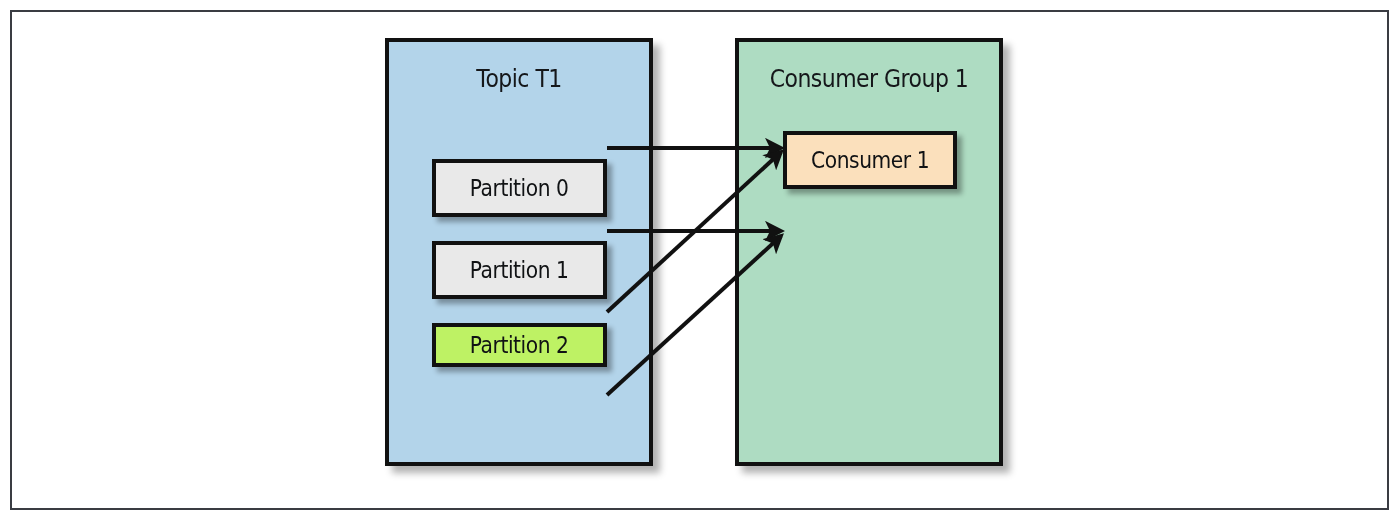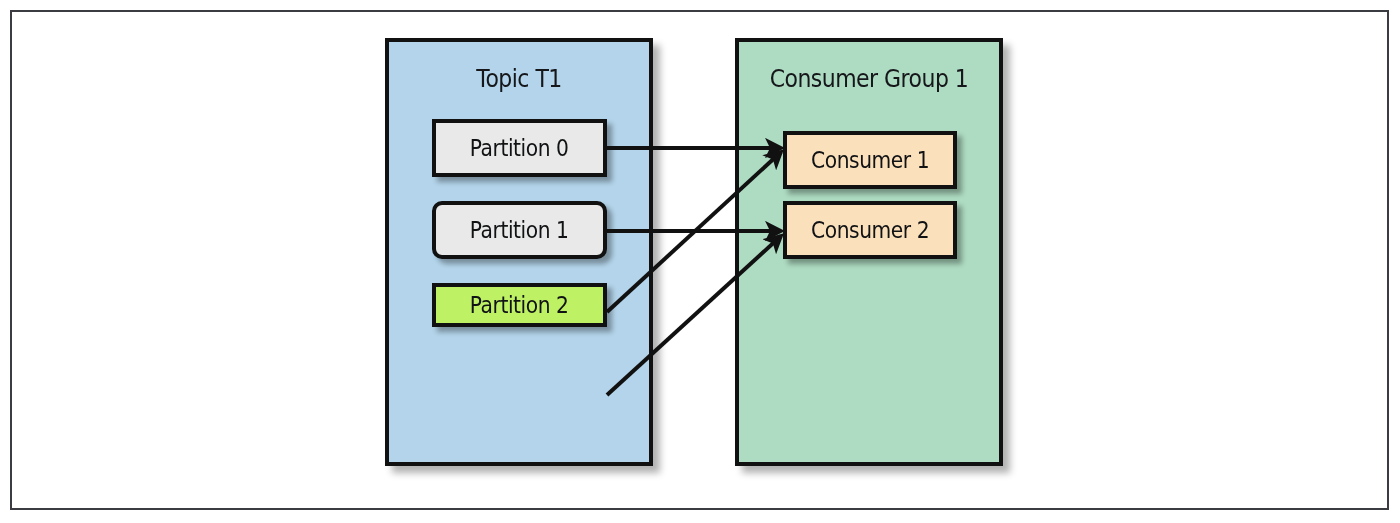--- a/index.html
+++ b/index.html
@@ -77,20 +77,21 @@
     letter-spacing: -0.5px;
     color: #101214;
     transform: scaleX(0.88);
     white-space: nowrap;
   }
   .partition {
     background: #e9e9e9;
     left: 432px;
     width: 175px;
     height: 58px;
+    margin-top: 40px;
   }
   .consumer {
     background: #fbe0bc;
     left: 783px;
     width: 174px;
     height: 58px;
   }
   #edges {
     position: absolute;
     left: 0;
@@ -111,32 +112,29 @@
     <div class="panel-title">Topic T1</div>
   </div>
 
   <div class="panel" id="group-panel" style="background: rgb(174, 220, 194); left: 735px; top: 38px; width: 268px; height: 428px; border-color: rgb(17, 17, 17);">
     <div class="panel-title">Consumer Group 1</div>
   </div>
 
   <div class="node partition" style="top: 119px; left: 432px; width: 175px; height: 58px; background: rgb(233, 233, 233);">
     <span class="node-label">Partition 0</span>
   </div>
-  <div class="node partition" style="top: 201px; left: 432px; width: 175px; height: 58px; background: rgb(233, 233, 233); border-radius: 10px;">
+  <div class="node partition" style="top: 201px; left: 432px; width: 175px; height: 58px; background: rgb(233, 233, 233);">
     <span class="node-label">Partition 1</span>
   </div>
   <div class="node partition" style="top: 283px; left: 432px; width: 175px; height: 44px; background: #bef264;">
     <span class="node-label">Partition 2</span>
   </div>
 
   <div class="node consumer" style="top: 119px; left: 783px; width: 174px; height: 58px; background: rgb(251, 224, 188); margin-top: 12px;">
     <span class="node-label">Consumer 1</span>
-  </div>
-  <div class="node consumer" style="top: 201px; left: 783px; width: 174px; height: 58px; background: rgb(251, 224, 188);">
-    <span class="node-label">Consumer 2</span>
   </div>
 
   <svg id="edges" viewBox="0 0 1400 523">
     <defs>
       <marker id="arrowhead" markerWidth="5.2" markerHeight="5.2" refX="4.0" refY="2.6" orient="auto" markerUnits="strokeWidth">
         <path d="M0,0.05 L5.0,2.6 L0,5.15 L1.25,2.6 Z" fill="#111111"></path>
       </marker>
     </defs>
     <g id="edge-layer" stroke="#111111" stroke-width="4" fill="none">
         <line x1="607" y1="148" x2="781" y2="148" marker-end="url(#arrowhead)"></line>

